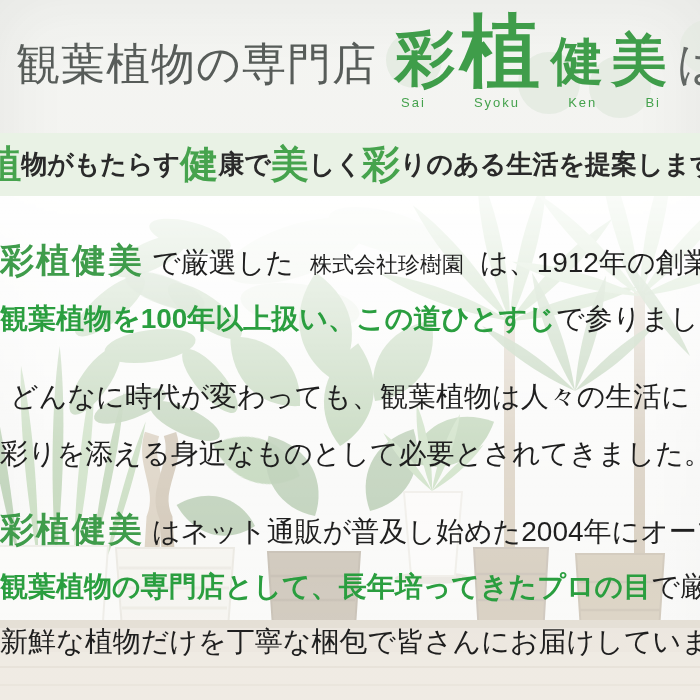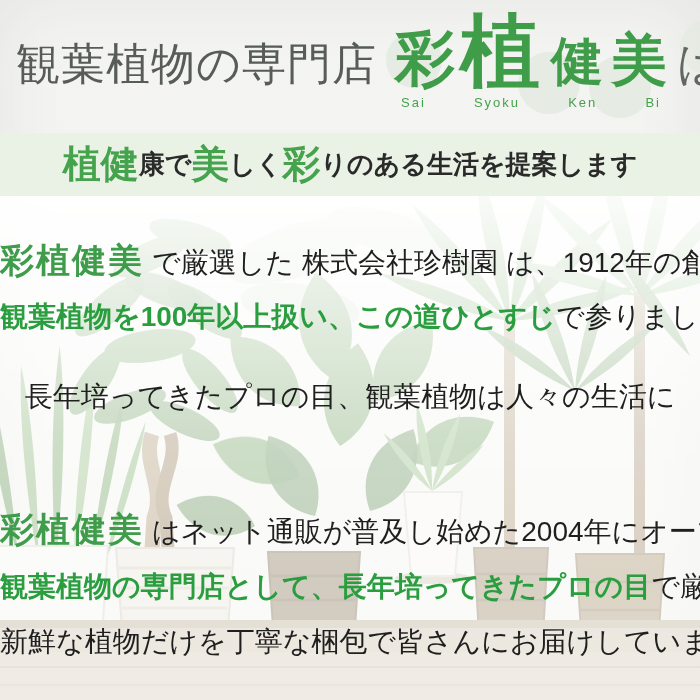--- a/index.html
+++ b/index.html
@@ -60,21 +60,21 @@
   .para{position:absolute;left:0;width:700px;z-index:3;text-align:center;}
   .line{display:block;white-space:nowrap;color:#1f1f1f;font-weight:500;font-size:28px;}
   .p1{top:234px;} .p1 .line{line-height:54px;}
   .p2{top:368px;} .p2 .line{line-height:57px;}
   .p3{top:502px;} .p3 .line{line-height:55px;}
   .seg-brand{
     font-family:"Liberation Serif","DejaVu Serif",serif;
     color:#3f9c4b;font-size:34px;letter-spacing:2px;font-weight:600;margin-right:8px;
   }
   .seg-green{color:#2a9e3f;font-weight:700;text-align:right;}
-  .seg-small{font-size:28px;margin:0 8px;}
+  .seg-small{font-size:22px;margin:0 16px;}
 </style>
 </head>
 <body>
 
 <div class="poster">
 
   <div class="bg">
     <svg viewBox="0 0 700 504" preserveAspectRatio="none" aria-hidden="true">
       <defs>
         <path id="lf-snake" d="M0 0 C -6 -60, -8 -150, 0 -212 C 8 -150, 6 -60, 0 0 Z"></path>
@@ -219,40 +219,44 @@
         <span>Ken</span>
         <span>Bi</span>
       </span>
     </span>
 
     <span class="suffix">は</span>
   </header>
 
   <div class="tagline">
     <span class="tg em">植</span>
+    <span class="tg">物がもたらす</span>
     <span class="tg em">健</span>
     <span class="tg">康で</span>
     <span class="tg em">美</span>
     <span class="tg">しく</span>
     <span class="tg em">彩</span>
     <span class="tg">りのある生活を提案します</span>
   </div>
 
   <div class="para p1">
     <span class="line">
       <span class="seg-brand">彩植健美</span><span>で厳選した</span><span class="seg-small">株式会社珍樹園</span><span>は、1912年の創業から</span>
     </span>
     <span class="line">
       <span class="seg-green">観葉植物を100年以上扱い、この道ひとすじ</span><span>で参りました。</span>
     </span>
   </div>
 
   <div class="para p2">
     <span class="line">
-      <span>長年培ってきたプロの目、観葉植物は人々の生活に</span>
+      <span>どんなに時代が変わっても、観葉植物は人々の生活に</span>
+    </span>
+    <span class="line">
+      <span>彩りを添える身近なものとして必要とされてきました。</span>
     </span>
   </div>
 
   <div class="para p3">
     <span class="line">
       <span class="seg-brand">彩植健美</span><span>はネット通販が普及し始めた2004年にオープン。</span>
     </span>
     <span class="line">
       <span class="seg-green">観葉植物の専門店として、長年培ってきたプロの目</span><span>で厳選した</span>
     </span>

